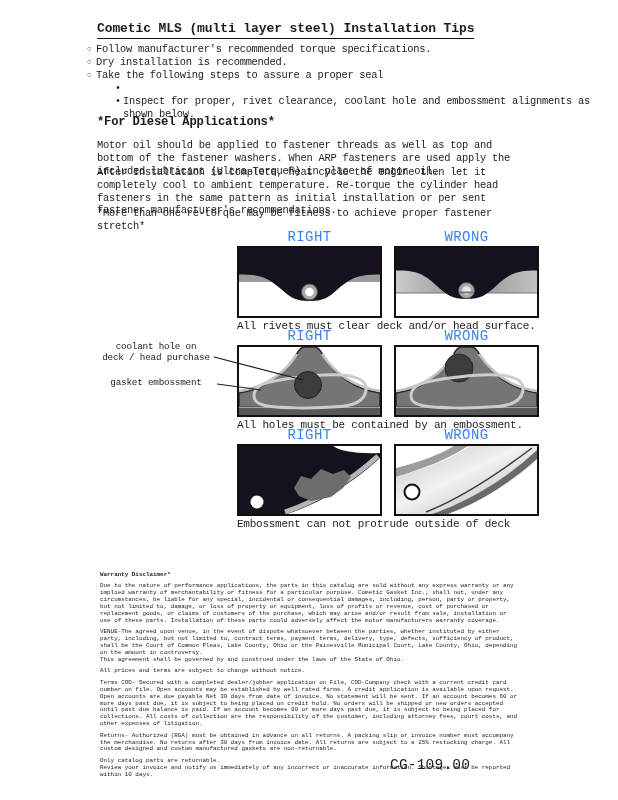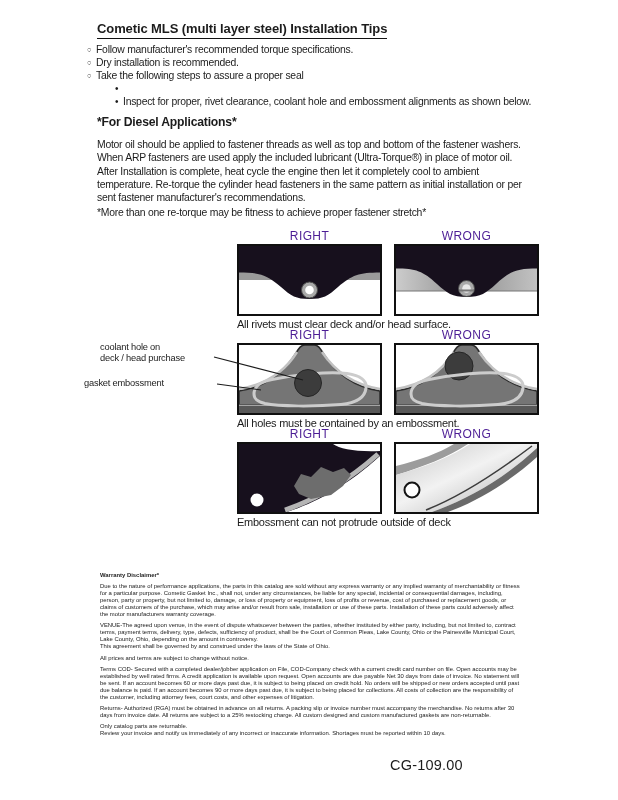--- a/index.html
+++ b/index.html
@@ -1,44 +1,44 @@
 <!DOCTYPE html>
 <html><head>
 <meta charset="utf-8">
 <style>
   html,body{margin:0;padding:0;background:#ffffff;}
   .page{
     position:relative;width:618px;height:800px;background:#ffffff;overflow:hidden;
-    font-family:Liberation Sans, sans-serif;color:#1c1c1c;
+    font-family:Liberation Mono, monospace;color:#1c1c1c;
   }
   .title{
     position:absolute;left:97px;top:21px;font-size:13px;font-weight:bold;
     letter-spacing:-0.1px;border-bottom:1.6px solid #111;padding-bottom:2px;
   }
   .bullets{position:absolute;left:87px;top:43px;font-size:10.4px;letter-spacing:-0.25px;line-height:13px;}
   .b{display:flex;}
   .b .mk{width:9px;flex:none;font-size:7.5px;line-height:13px;}
   .b.sub{margin-left:28px;}
   .b.sub .mk{font-size:10px;width:8px;}
   .diesel-heading{position:absolute;left:97px;top:115px;font-size:12.2px;font-weight:bold;letter-spacing:-0.2px;}
   .para{position:absolute;left:97px;width:434px;margin:0;font-size:10.4px;letter-spacing:-0.25px;line-height:12.8px;}
   .para.pp1{top:139px;}
   .para.pp2{top:166px;}
   .para.pp3{top:207px;}
   .figrow{position:absolute;left:237px;width:302px;}
   .fr1{top:229px;} .fr2{top:328px;} .fr3{top:427px;}
   .figlabels{display:flex;gap:12px;margin-bottom:1px;}
-  .figlabels span{width:145px;text-align:center;font-size:12px;letter-spacing:0.4px;color:#4c1d95;}
+  .figlabels span{width:145px;text-align:center;font-size:14px;letter-spacing:0.4px;color:#3b82f6;}
   .figpanels{display:flex;gap:12px;}
   .panel{width:141px;height:68px;border:2px solid #101010;background:#fff;flex:none;}
   .panel svg{display:block;}
   .figcaption{margin-top:2px;font-size:11px;letter-spacing:-0.25px;line-height:12px;}
-  .annot{position:absolute;text-align:left;font-size:9.3px;letter-spacing:-0.2px;line-height:10.8px;}
+  .annot{position:absolute;text-align:center;font-size:9.3px;letter-spacing:-0.2px;line-height:10.8px;}
   .annot-coolant{left:100px;top:342px;width:112px;}
-  .annot-emboss{left:84px;top:378px;width:112px;}
+  .annot-emboss{left:100px;top:378px;width:112px;}
   .overlay{position:absolute;left:0;top:0;pointer-events:none;}
   .legal{position:absolute;left:100px;top:572px;width:420px;font-size:5.9px;line-height:6.9px;color:#222;}
   .legal p{margin:0 0 4.5px;}
   .legal p.tight{margin-bottom:0;}
   .legal .lh{font-weight:bold;}
   .footer{position:absolute;left:390px;top:757px;font-size:14.5px;letter-spacing:0.2px;}
 </style>
 </head>
 <body>
 

